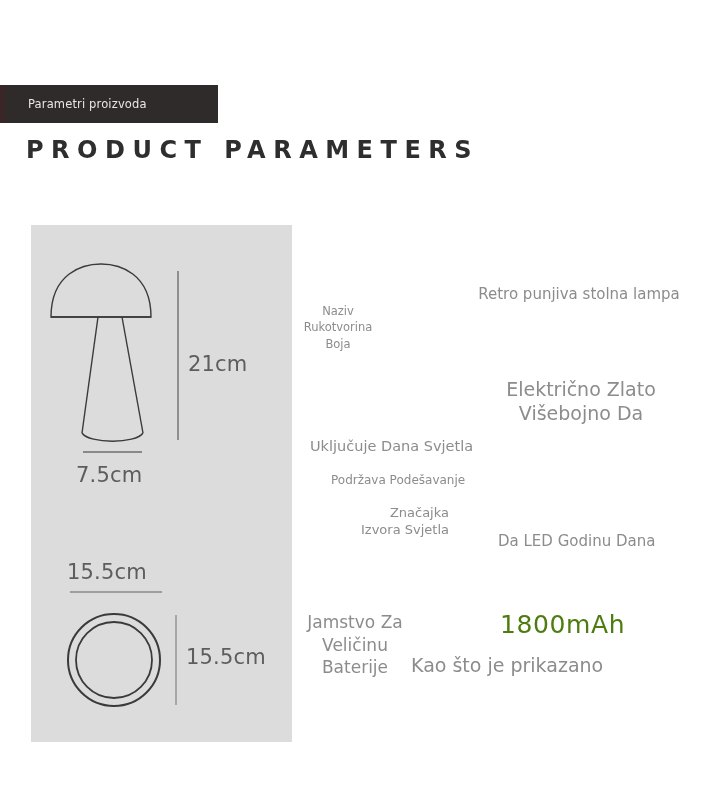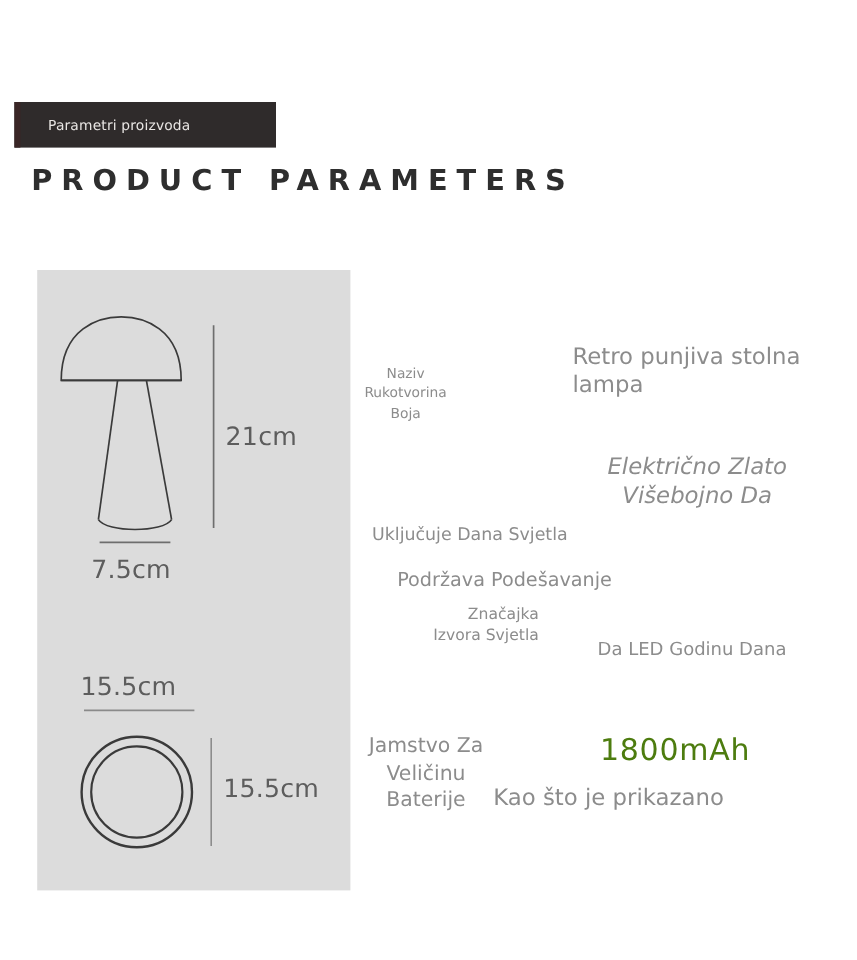--- a/index.html
+++ b/index.html
@@ -15,21 +15,21 @@
     position: relative;
     width: 714px;
     height: 800px;
     background: #ffffff;
     overflow: hidden;
   }
 
   
   .ribbon {
     position: absolute;
-    left: 12px;
+    left: 0;
     top: 85px;
     width: 218px;
     height: 38px;
     background: #2f2b2b;
     display: flex;
     align-items: center;
   }
   .ribbon-edge {
     position: absolute;
     left: 0;
@@ -103,37 +103,36 @@
   .s-label-small {            
     left: 298px; top: 303px;
     width: 80px;
     text-align: center;
     font-size: 11.5px;
     line-height: 1.42;
   }
   .s-value-name {             
     left: 477px; top: 285px;
     width: 204px;
-    text-align: left;
-    font-size: 19px;
+    text-align: center;
+    font-size: 15px;
   }
   .s-value-color {            
     left: 488px; top: 377px;
     width: 186px;
     text-align: center;
     font-size: 19px;
-    font-style: italic;
   }
   .s-label-lightsrc {         
     left: 310px; top: 437px;
     font-size: 14.5px;
   }
   .s-label-dimming {          
     left: 331px; top: 473px;
-    font-size: 16px;
+    font-size: 12px;
     text-align: center;
   }
   .s-label-feature {          
     left: 309px; top: 505px;
     width: 140px;
     text-align: right;
     font-size: 13px;
   }
   .s-value-led {              
     left: 498px; top: 532px;

